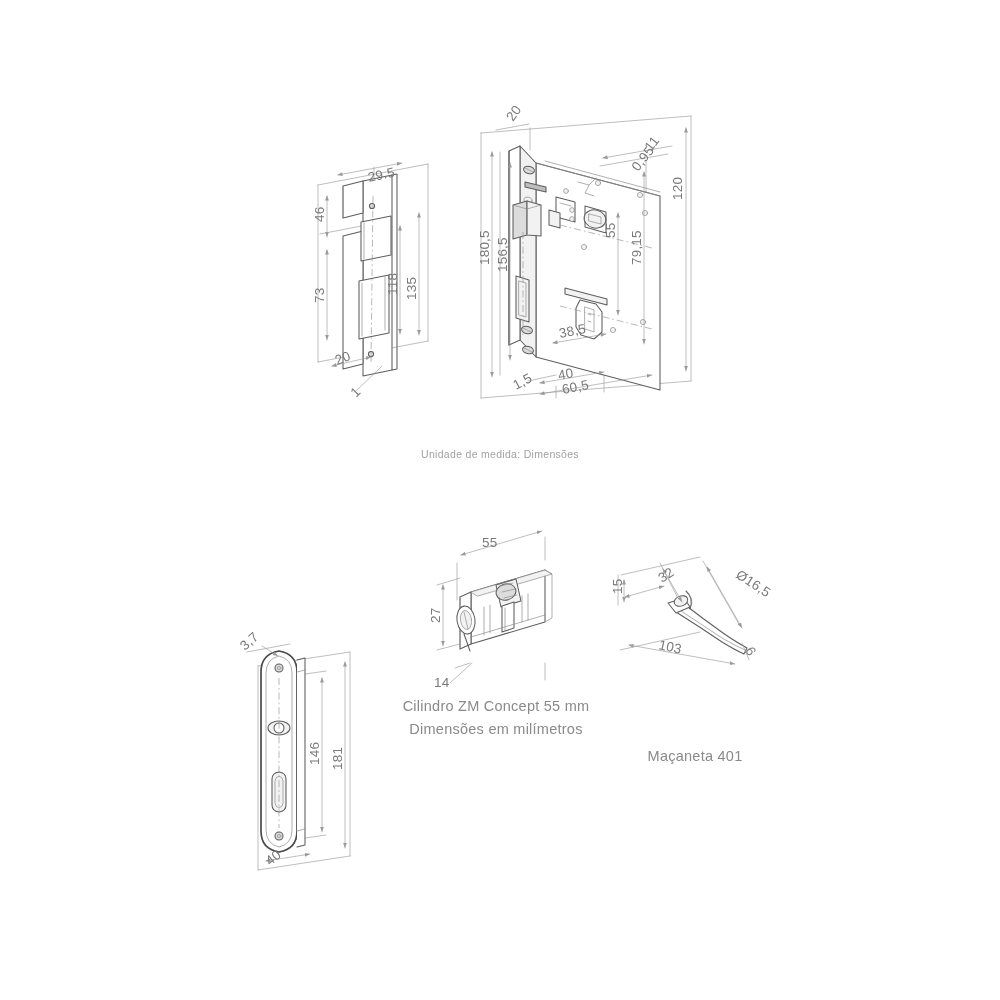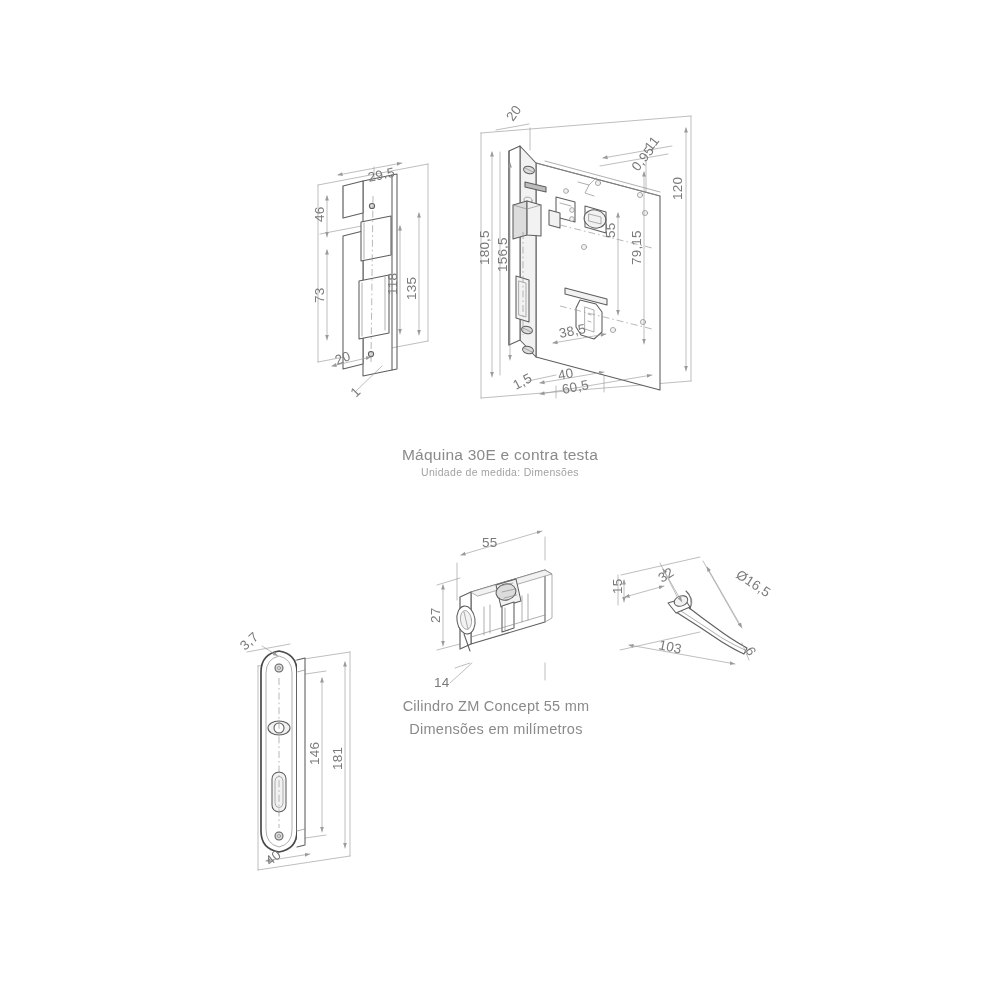--- a/index.html
+++ b/index.html
@@ -381,23 +381,25 @@
 
       <text class="dimtxt" x="245" y="651" transform="rotate(-42 245 651)">3,7</text>
       <text class="dimtxt" x="319" y="765" transform="rotate(-90 319 765)">146</text>
       <text class="dimtxt" x="342" y="770" transform="rotate(-90 342 770)">181</text>
       <text class="dimtxt" x="270" y="866" transform="rotate(-38 270 866)">40</text>
     </g>
 
   </svg>
 
   <div class="caption" style="left:0; top:446px; width:1000px;">
-    <div class="cap-title">Máquina 30E e contra testa</div>
     <div class="cap-sub">Unidade de medida: Dimensões</div>
   </div>
 
   <div class="caption" style="left:296px; top:698px; width:400px;">
     <div class="cap-title2">Cilindro ZM Concept 55 mm</div>
     <div class="cap-line2">Dimensões em milímetros</div>
   </div>
 
+  <div class="caption" style="left:545px; top:748px; width:300px;">
+    <div class="cap-title2">Maçaneta 401</div>
+  </div>
 
 </div>
 
 </body></html>

